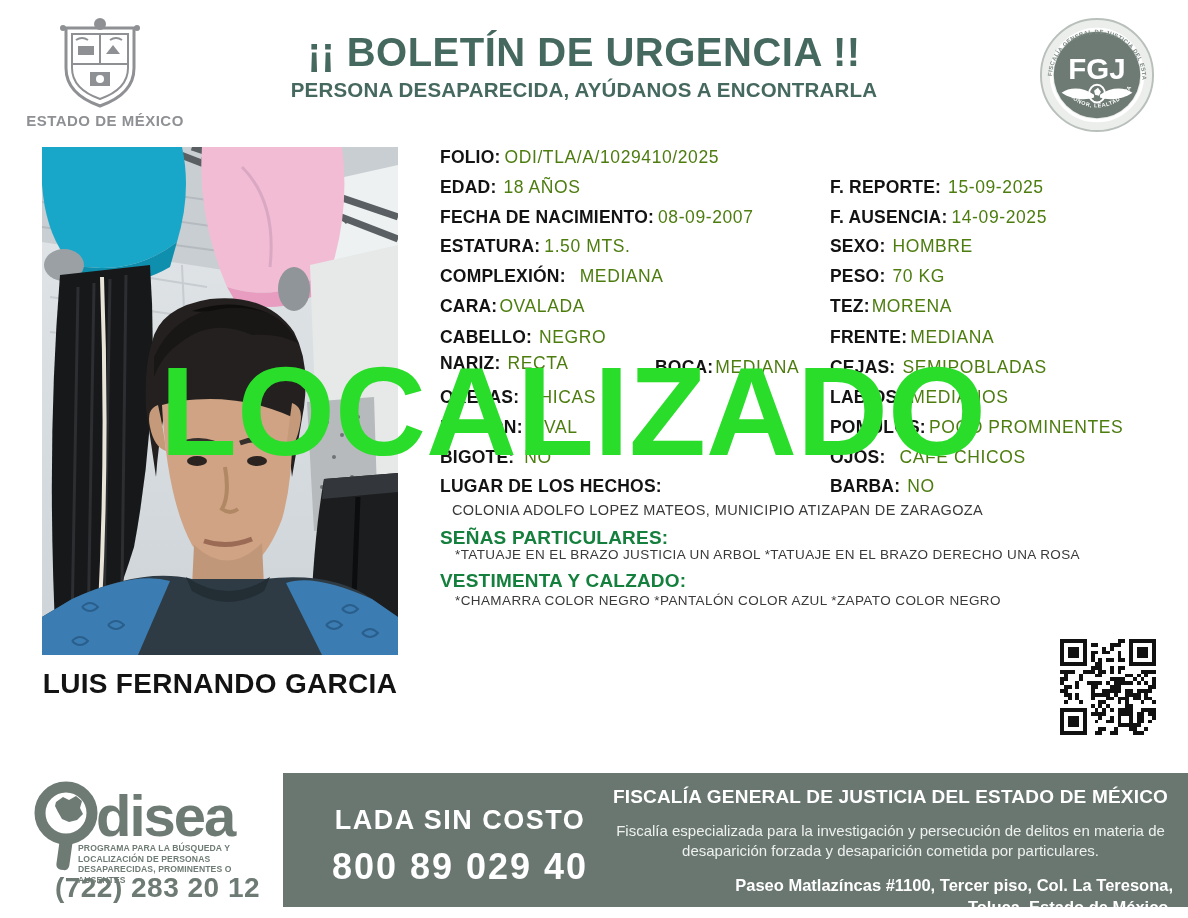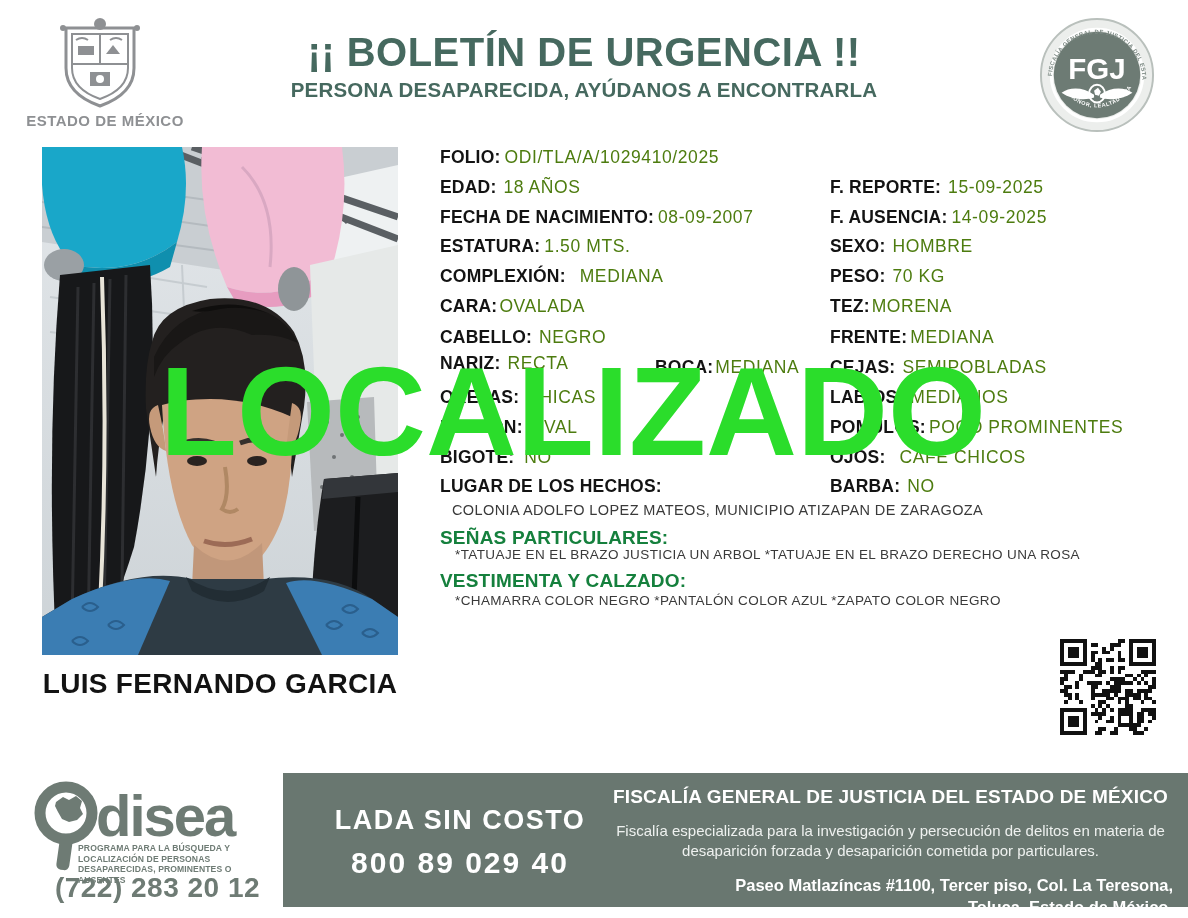--- a/index.html
+++ b/index.html
@@ -33,21 +33,21 @@
     font-size:126px;font-weight:bold;color:#2bdd2b;line-height:1;letter-spacing:0px;z-index:50;}
   
   .footer-gray{position:absolute;left:283px;top:773px;width:905px;height:134px;background:#697770;}
   .odisea{position:absolute;left:30px;top:780px;width:250px;height:92px;}
   .odisea-tagline{position:absolute;left:78px;top:843px;width:195px;
     font-size:8.6px;font-weight:bold;color:#6e7b74;line-height:1.25;letter-spacing:.1px;}
   .odisea-phone{position:absolute;left:30px;top:872px;width:255px;text-align:center;
     font-size:28px;font-weight:bold;color:#6e7b74;letter-spacing:.5px;}
   .lada{position:absolute;left:320px;top:805px;width:280px;text-align:center;color:#fff;}
   .lada-1{font-size:27px;font-weight:bold;letter-spacing:1.5px;}
-  .lada-2{font-size:30px;font-weight:bold;letter-spacing:2px;margin-top:10px;}
+  .lada-2{font-size:36px;font-weight:bold;letter-spacing:2px;margin-top:10px;}
   .fiscalia{position:absolute;left:608px;top:786px;width:565px;color:#fff;}
   .fiscalia-title{font-size:19px;font-weight:bold;text-align:center;letter-spacing:.2px;}
   .fiscalia-desc{font-size:15px;text-align:center;margin-top:13px;line-height:1.35;color:#eef1ef;}
   .fiscalia-addr{font-size:16.5px;font-weight:bold;text-align:right;margin-top:12px;line-height:1.35;}
 </style>
 </head>
 <body>
 
 <div class="poster">
 

